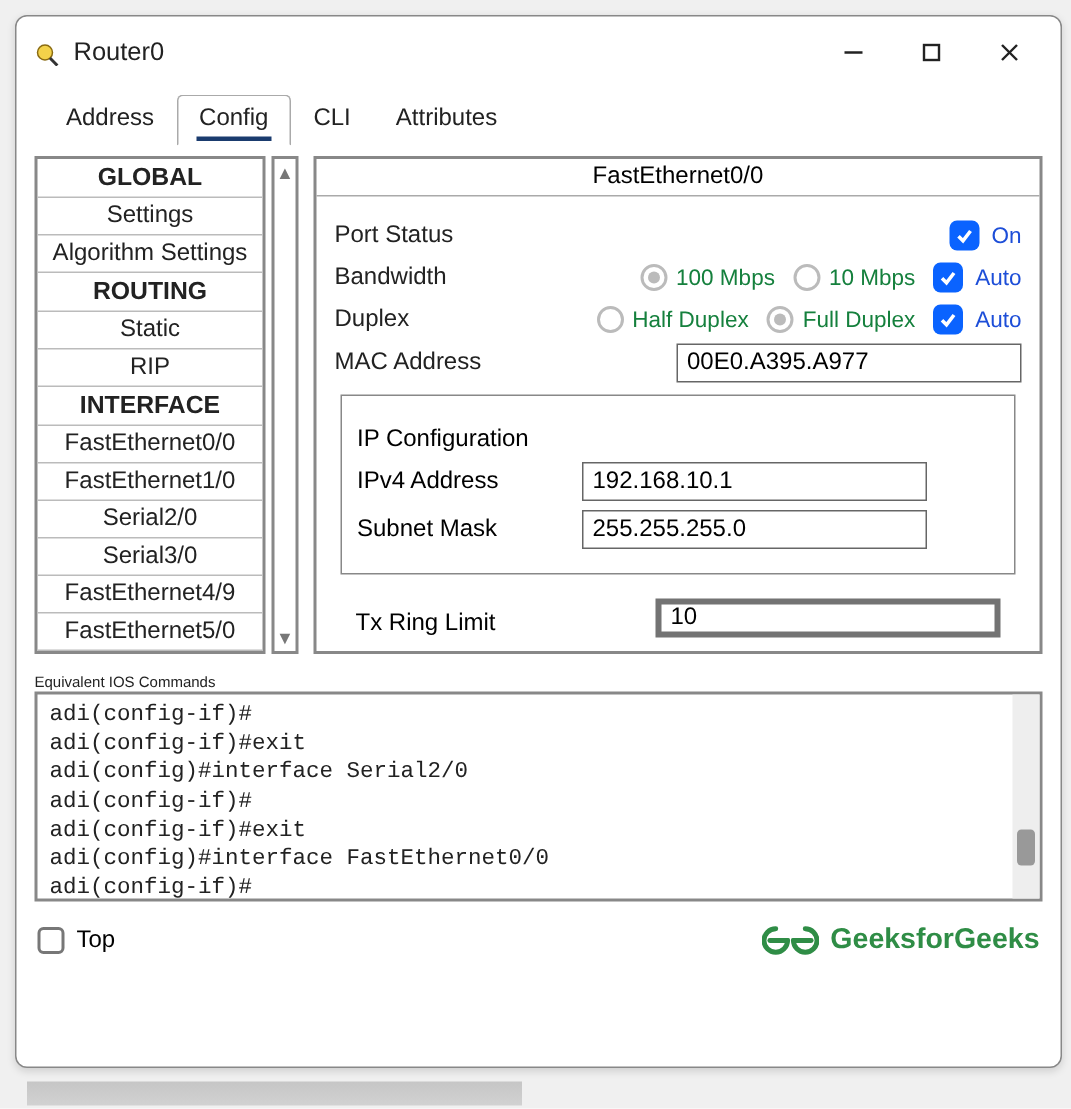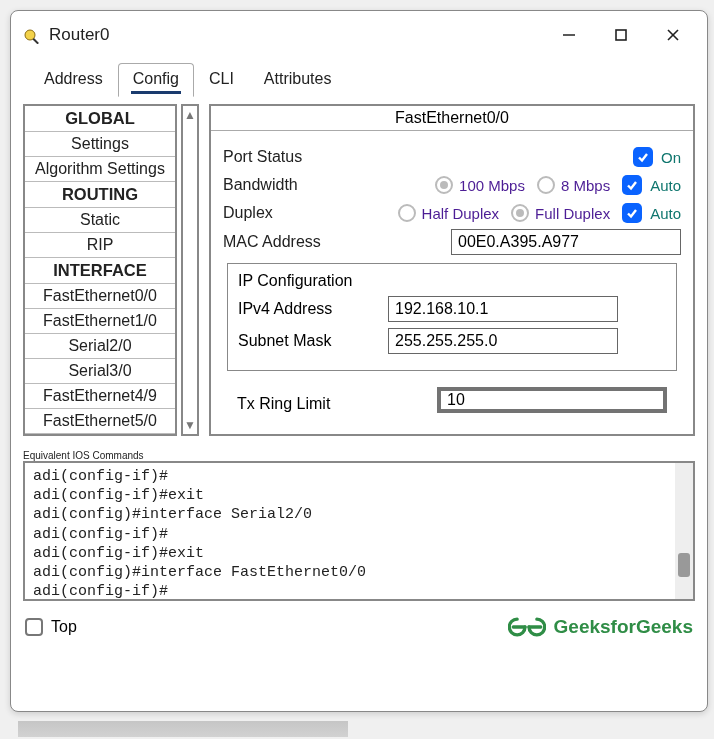--- a/index.html
+++ b/index.html
@@ -39,27 +39,27 @@
   .side-scroll { width: 18px; border: 2px solid #888; display:flex; flex-direction:column; justify-content:space-between; align-items:center; background:#fff; }
   .side-scroll .arrow { font-size:12px; color:#777; padding:2px 0; cursor:pointer; }
   .detail { flex:1; border: 2px solid #888; background:#fff; display:flex; flex-direction:column; }
   .detail-title { text-align:center; border-bottom:1px solid #aaa; padding:3px 0; font-size:16px; }
   .detail-body { padding: 14px 12px 8px 12px; }
   .row { display:flex; align-items:center; font-size:16px; color:#222; margin-bottom:4px; min-height:24px; }
   .row .label { width: 110px; }
   .row .right { margin-left:auto; display:flex; align-items:center; gap:6px; }
   .radio { width:18px; height:18px; border:2px solid #bbb; border-radius:50%; display:inline-block; position:relative; }
   .radio.filled::after { content:""; position:absolute; top:3px; left:3px; right:3px; bottom:3px; border-radius:50%; background:#bbb; }
-  .opt-label { color:#4c1d95; font-size:15px; margin-right:6px; }
+  .opt-label { color:#15803d; font-size:15px; margin-right:6px; }
   .checkbox { width:20px; height:20px; border-radius:5px; background:#0a63ff; display:inline-flex; align-items:center; justify-content:center; }
   .checkbox svg { stroke:#fff; }
-  .check-label { font-size:15px; color:#0f766e; margin-left:2px; }
+  .check-label { font-size:15px; color:#1d4ed8; margin-left:2px; }
   .inline-input { border:1px solid #666; padding:2px 6px; font-size:16px; height:26px; }
   .mac-input { width: 230px; margin-left:auto; }
-  .fieldset { border:1px solid #888; margin: 8px 4px 0 4px; padding: 8px 10px 10px 10px; }
+  .fieldset { border:1px solid #888; margin: 8px 4px 0 4px; padding: 20px 10px 10px 10px; }
   .fieldset .flabel { font-size:16px; margin-bottom:6px; }
   .frow { display:flex; align-items:center; margin-bottom:6px; }
   .frow .flab { width: 150px; font-size:16px; }
   .frow input { flex:1; border:1px solid #666; padding:3px 6px; font-size:16px; max-width:230px; height:26px; }
   .txrow { display:flex; align-items:flex-end; padding: 16px 14px 0 14px; }
   .txrow .lab { width:200px; font-size:16px; }
   .txrow input { width:230px; border:4px solid #737373; padding:3px 6px; font-size:16px; height:26px; }
   .ios-section { padding: 6px 12px 4px 12px; }
   .ios-label { font-size:10px; color:#222; margin-bottom:0; }
   .ios-box { border:2px solid #888; height:140px; display:flex; }
@@ -149,21 +149,21 @@
             </span>
             <span class="check-label">On</span>
           </span>
         </div>
         <div class="row">
           <span class="label">Bandwidth</span>
           <span class="right">
             <span class="radio filled"></span>
             <span class="opt-label">100 Mbps</span>
             <span class="radio"></span>
-            <span class="opt-label">8 Mbps</span>
+            <span class="opt-label">10 Mbps</span>
             <span class="checkbox">
               <svg width="14" height="14" viewBox="0 0 14 14" fill="none" stroke-width="2.4">
                   <polyline points="3,7.5 6,10.5 11,4"></polyline>
                 </svg>
             </span>
             <span class="check-label">Auto</span>
           </span>
         </div>
         <div class="row">
           <span class="label">Duplex</span>

